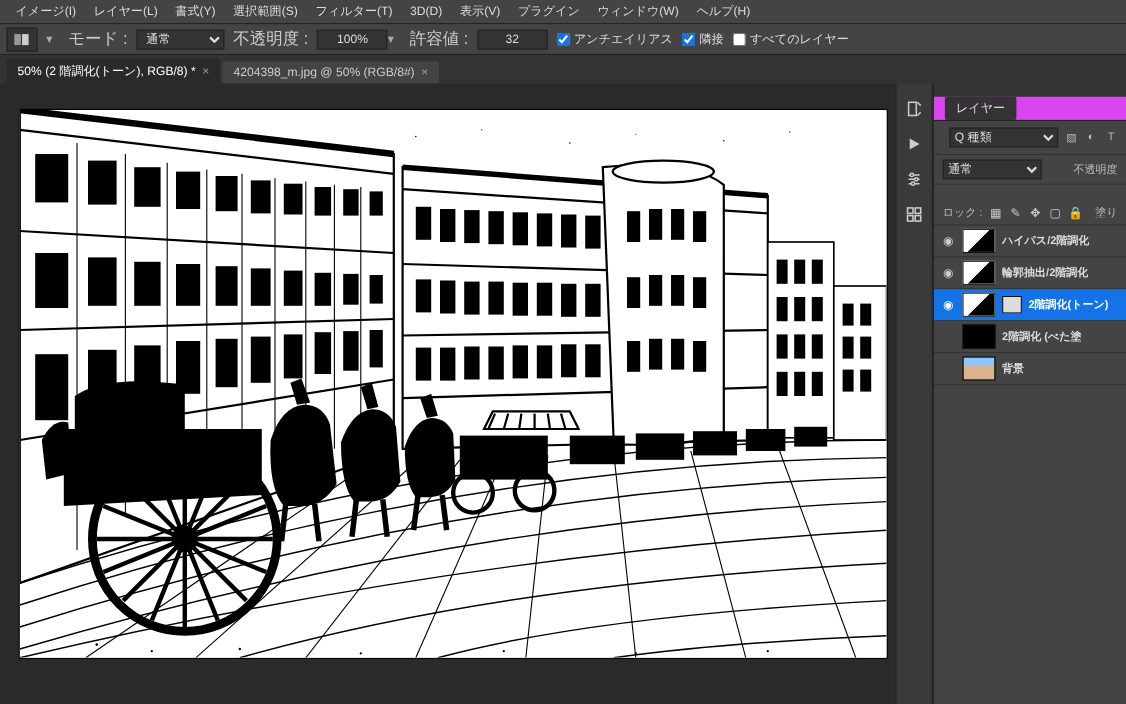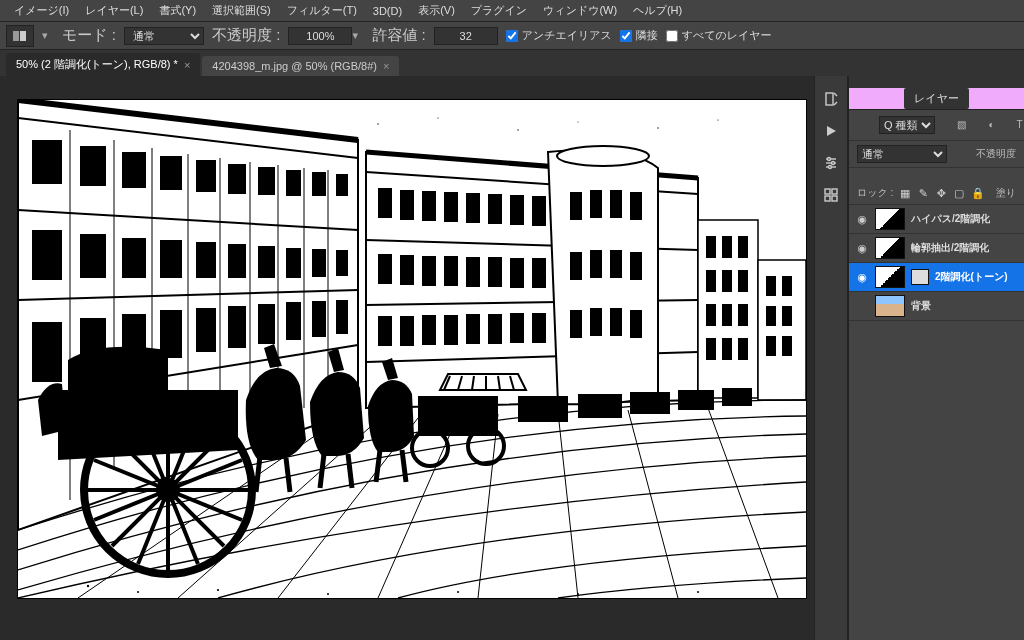--- a/index.html
+++ b/index.html
@@ -27,23 +27,23 @@
   .workspace { display:flex; height: calc(640px - 22px - 28px - 26px); }
   .canvas-area { flex:1; background:#2a2a2a; position:relative; overflow:hidden; }
   .doc { position:absolute; left:18px; top:24px; width:788px; height:498px; background:#fff; box-shadow:0 0 0 1px #000; overflow:hidden; }
   .doc svg { width:100%; height:100%; display:block; }
 
   .iconcol { width:34px; background:#3a3a3a; border-left:1px solid #222; border-right:1px solid #222; display:flex; flex-direction:column; align-items:center; padding-top:14px; gap:14px; }
   .iconcol .ic { width:20px; height:18px; color:#ccc; display:flex;align-items:center;justify-content:center; }
 
   .layers { width:176px; background:#444; border-left:1px solid #222; display:flex; flex-direction:column; }
   .panel-placeholder { height:12px; background:#333; }
-  .panel-tab { height:22px; display:flex; align-items:center; padding:0 10px; background:#f0abfc; border-bottom:1px solid #222; font-size:11px;justify-content:center; }
+  .panel-tab { height:22px; display:flex; align-items:center; padding:0 10px; background:#d946ef; border-bottom:1px solid #222; font-size:11px; }
   .panel-tab span { background:#333; padding:3px 10px; border-radius:2px; }
-  .filterrow { display:flex; align-items:center; gap:22px; padding:6px 8px; border-bottom:1px solid #333; }
+  .filterrow { display:flex; align-items:center; gap:6px; padding:6px 8px; border-bottom:1px solid #333; }
   .filterrow .srch { color:#999; }
   .filterrow select { flex:1; background:#333; color:#ddd; border:1px solid #222; font-size:11px; height:18px; }
   .filterrow .ki { width:12px; height:12px; color:#bbb; font-size:10px; text-align:center; }
   .blendrow { display:flex; align-items:center; gap:6px; padding:4px 8px; border-bottom:1px solid #333; }
   .blendrow select { width:90px; background:#333; color:#ddd; border:1px solid #222; font-size:11px; height:18px; }
   .blendrow .op { margin-left:auto; font-size:10px; color:#bbb; }
   .lockrow { display:flex; align-items:center; gap:6px; padding:4px 8px; border-bottom:1px solid #333; font-size:10px; color:#bbb;margin-top:14px; }
   .lockrow .li { width:12px; height:12px; font-size:11px; text-align:center; color:#ccc; }
   .lockrow .fl { margin-left:auto; }
 
@@ -435,18 +435,23 @@
         <span class="nm">輪郭抽出/2階調化</span>
       </div>
       <div class="layer sel">
         <span class="vis">◉</span>
         <div class="th bw"></div>
         <div class="mini"></div>
         <span class="nm">2階調化(トーン)</span>
       </div>
       <div class="layer">
         <span class="vis">&nbsp;</span>
+        <div class="th mask"></div>
+        <span class="nm">2階調化 (べた塗</span>
+      </div>
+      <div class="layer">
+        <span class="vis">&nbsp;</span>
         <div class="th color" style="background:linear-gradient(180deg,#8ec5ff 40%,#d9b38c 40%)"></div>
         <span class="nm">背景</span>
       </div>
     </div>
   </div>
 </div>
 
 </body></html>

